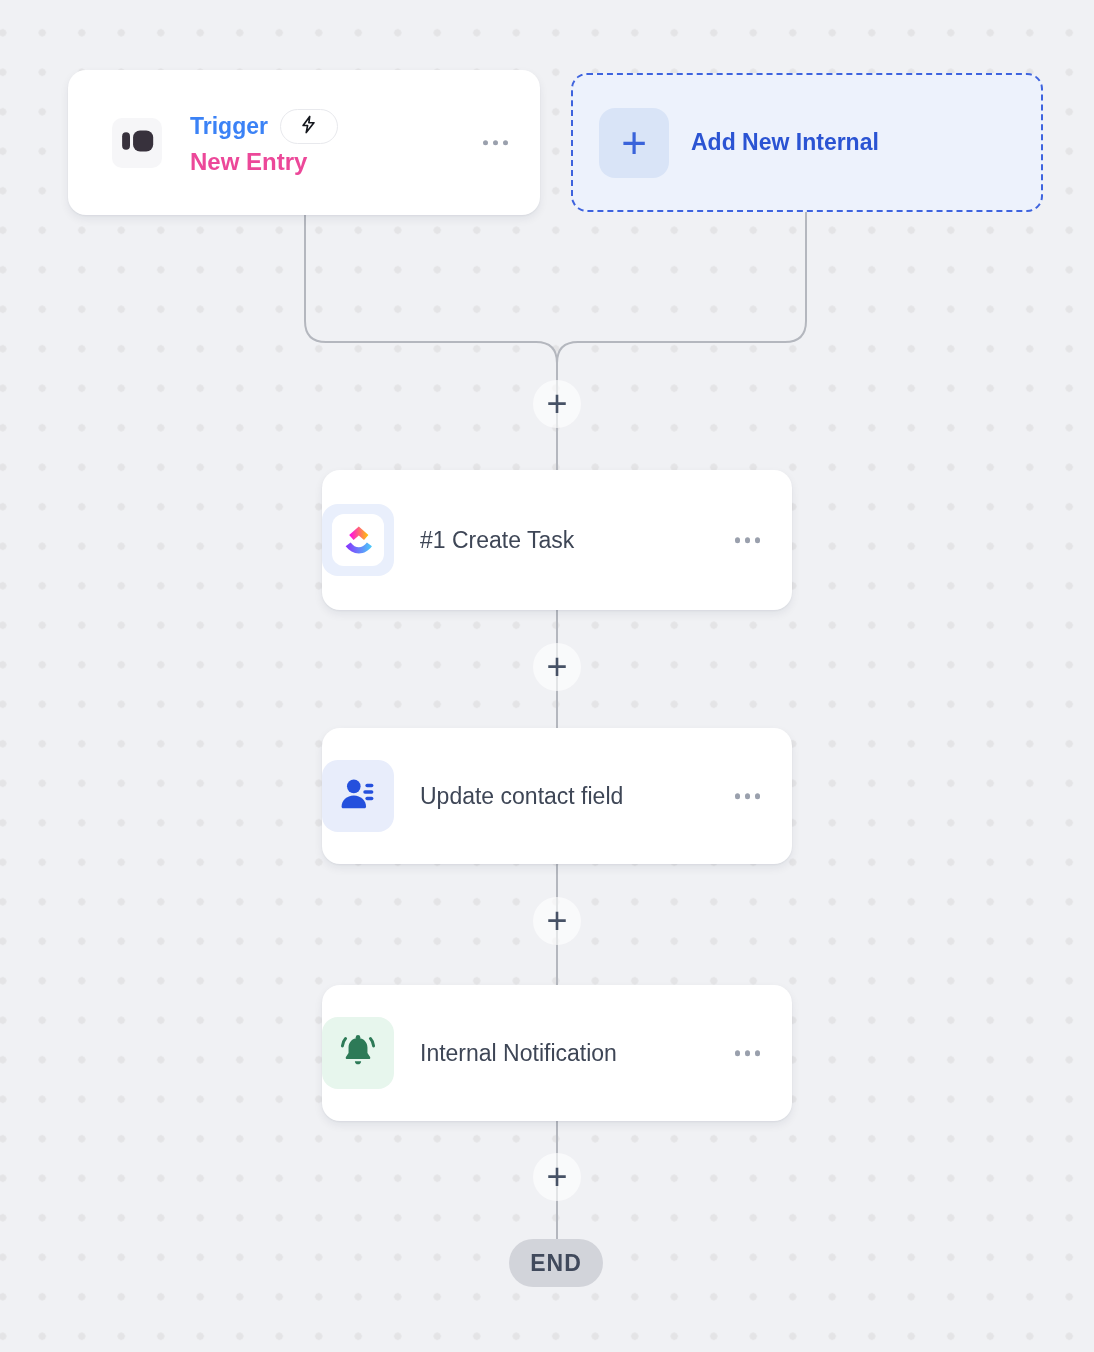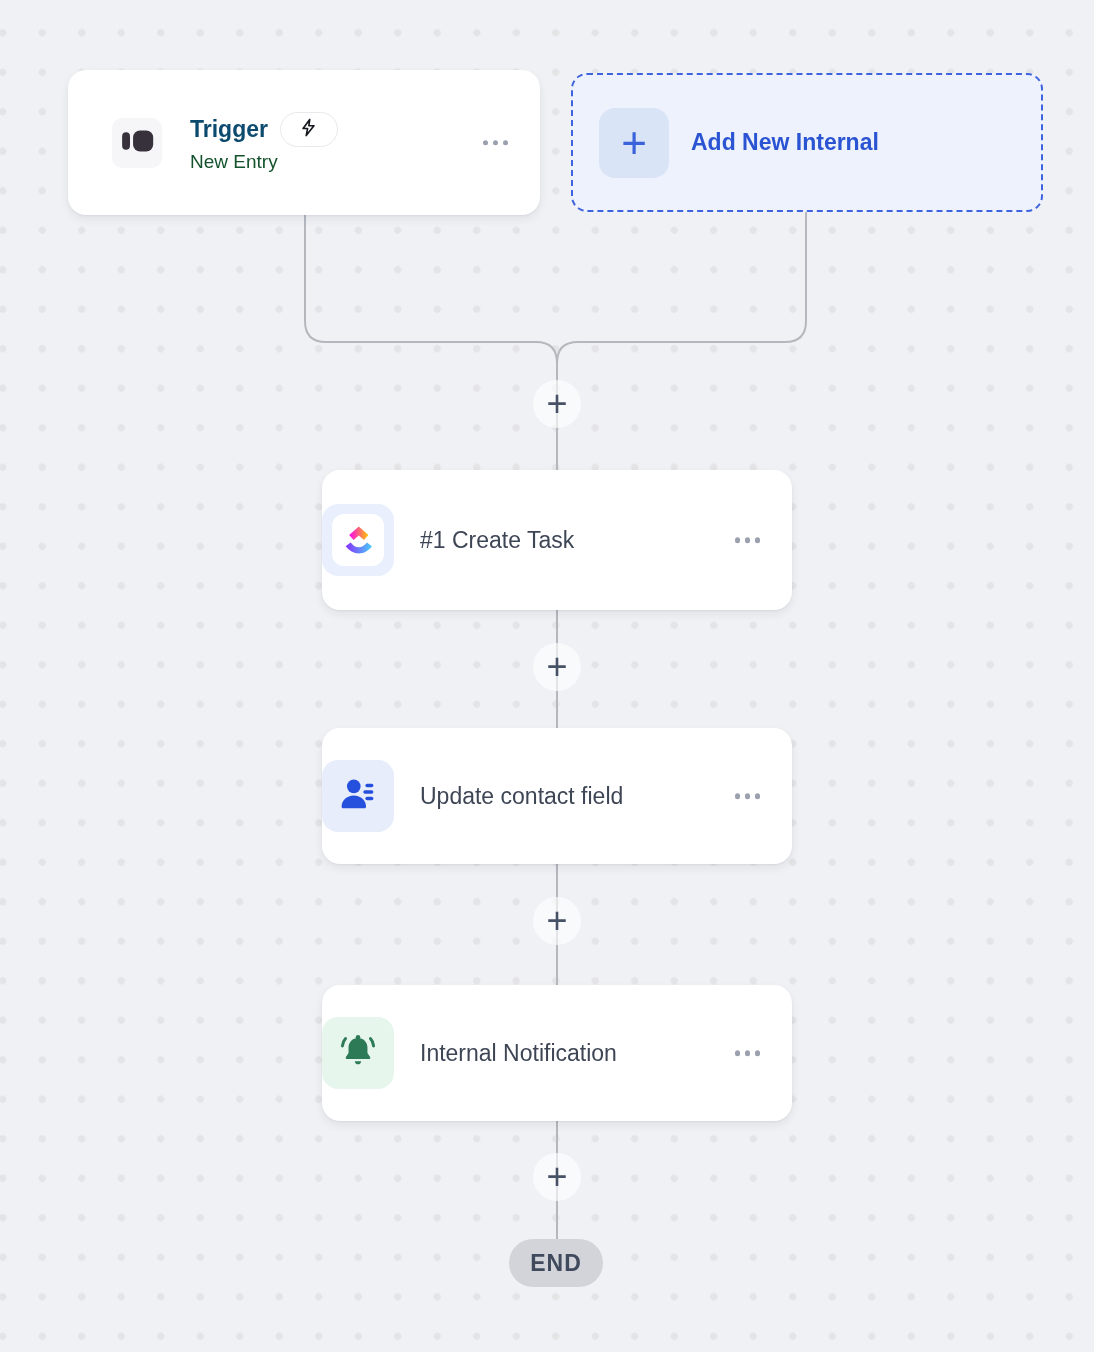--- a/index.html
+++ b/index.html
@@ -28,22 +28,22 @@
   }
 
   
   .trigger-card { left: 68px; top: 70px; width: 472px; height: 145px; padding-left: 44px; gap: 28px; }
   .trigger-logo-box {
     width: 50px; height: 50px; border-radius: 10px; background: #f6f6f8;
     display: flex; align-items: center; justify-content: center; flex: 0 0 auto;
   }
   .trigger-text { display: flex; flex-direction: column; gap: 4px; }
   .trigger-title-row { display: flex; align-items: center; gap: 12px; }
-  .trigger-title { font-size: 23px; font-weight: 700; color: #0c4a6e; text-align: right; }
-  .trigger-subtitle { font-size: 19px; color: #14532d; }
+  .trigger-title { font-size: 23px; font-weight: 700; color: #3b82f6; text-align: right; }
+  .trigger-subtitle { font-size: 24px; color: #ec4899; font-weight: bold; }
   .badge-pill {
     width: 58px; height: 35px; border: 1.5px solid #e8e9ed; border-radius: 18px;
     background: #ffffff; display: flex; align-items: center; justify-content: center;
   }
 
   .dots-menu {
     position: absolute; right: 30px; top: 50%; transform: translateY(-50%);
     display: flex; gap: 4.5px; padding: 6px 2px; cursor: pointer;
   }
   .dots-menu i { width: 5.5px; height: 5.5px; border-radius: 50%; background: #9aa0ad; }

